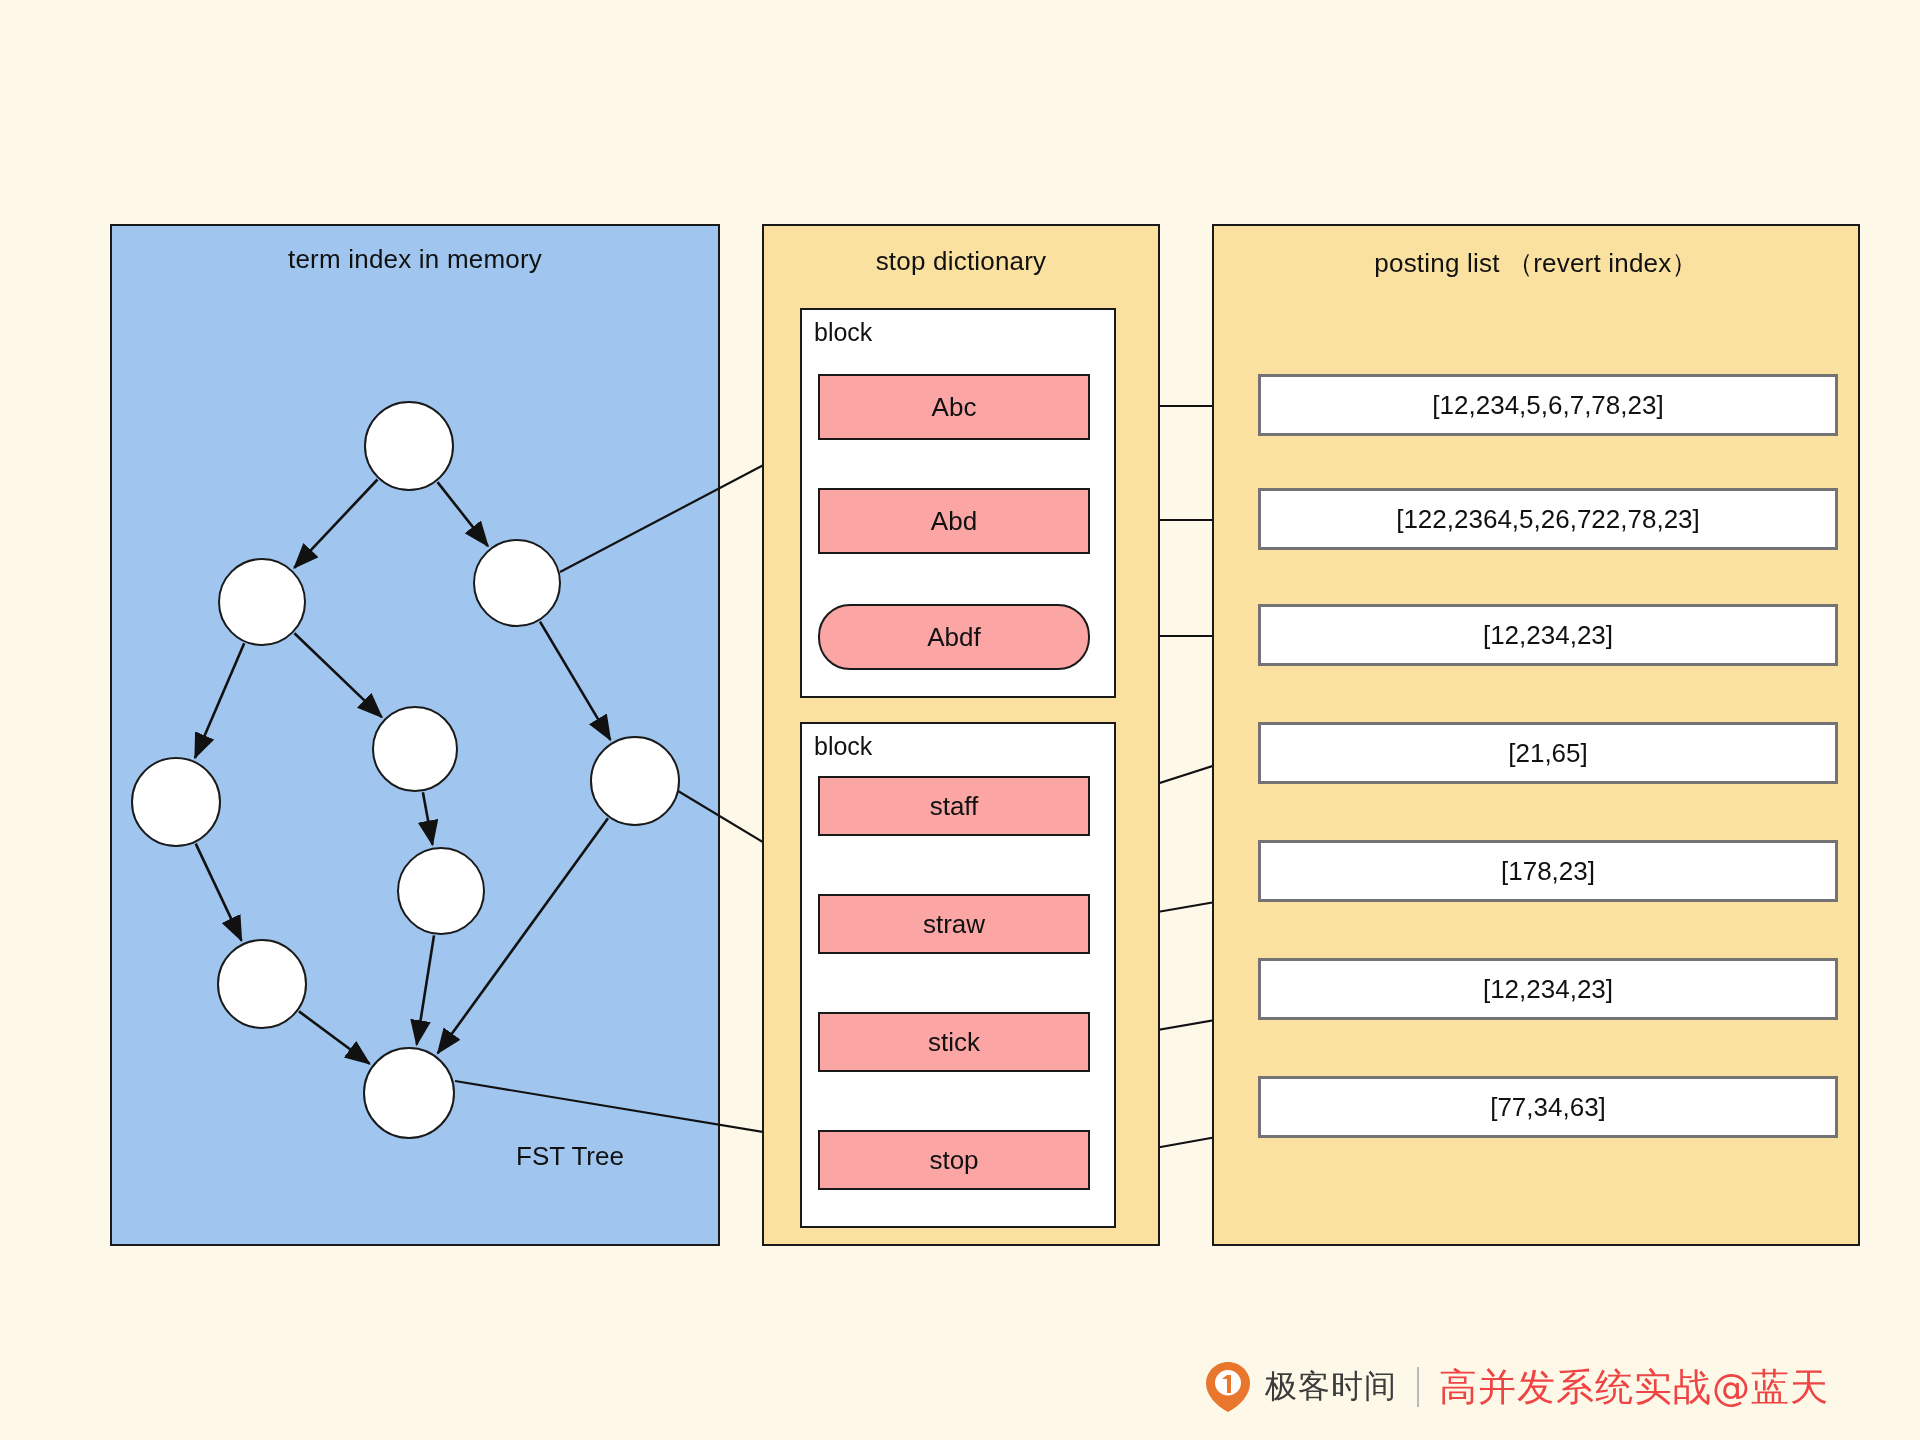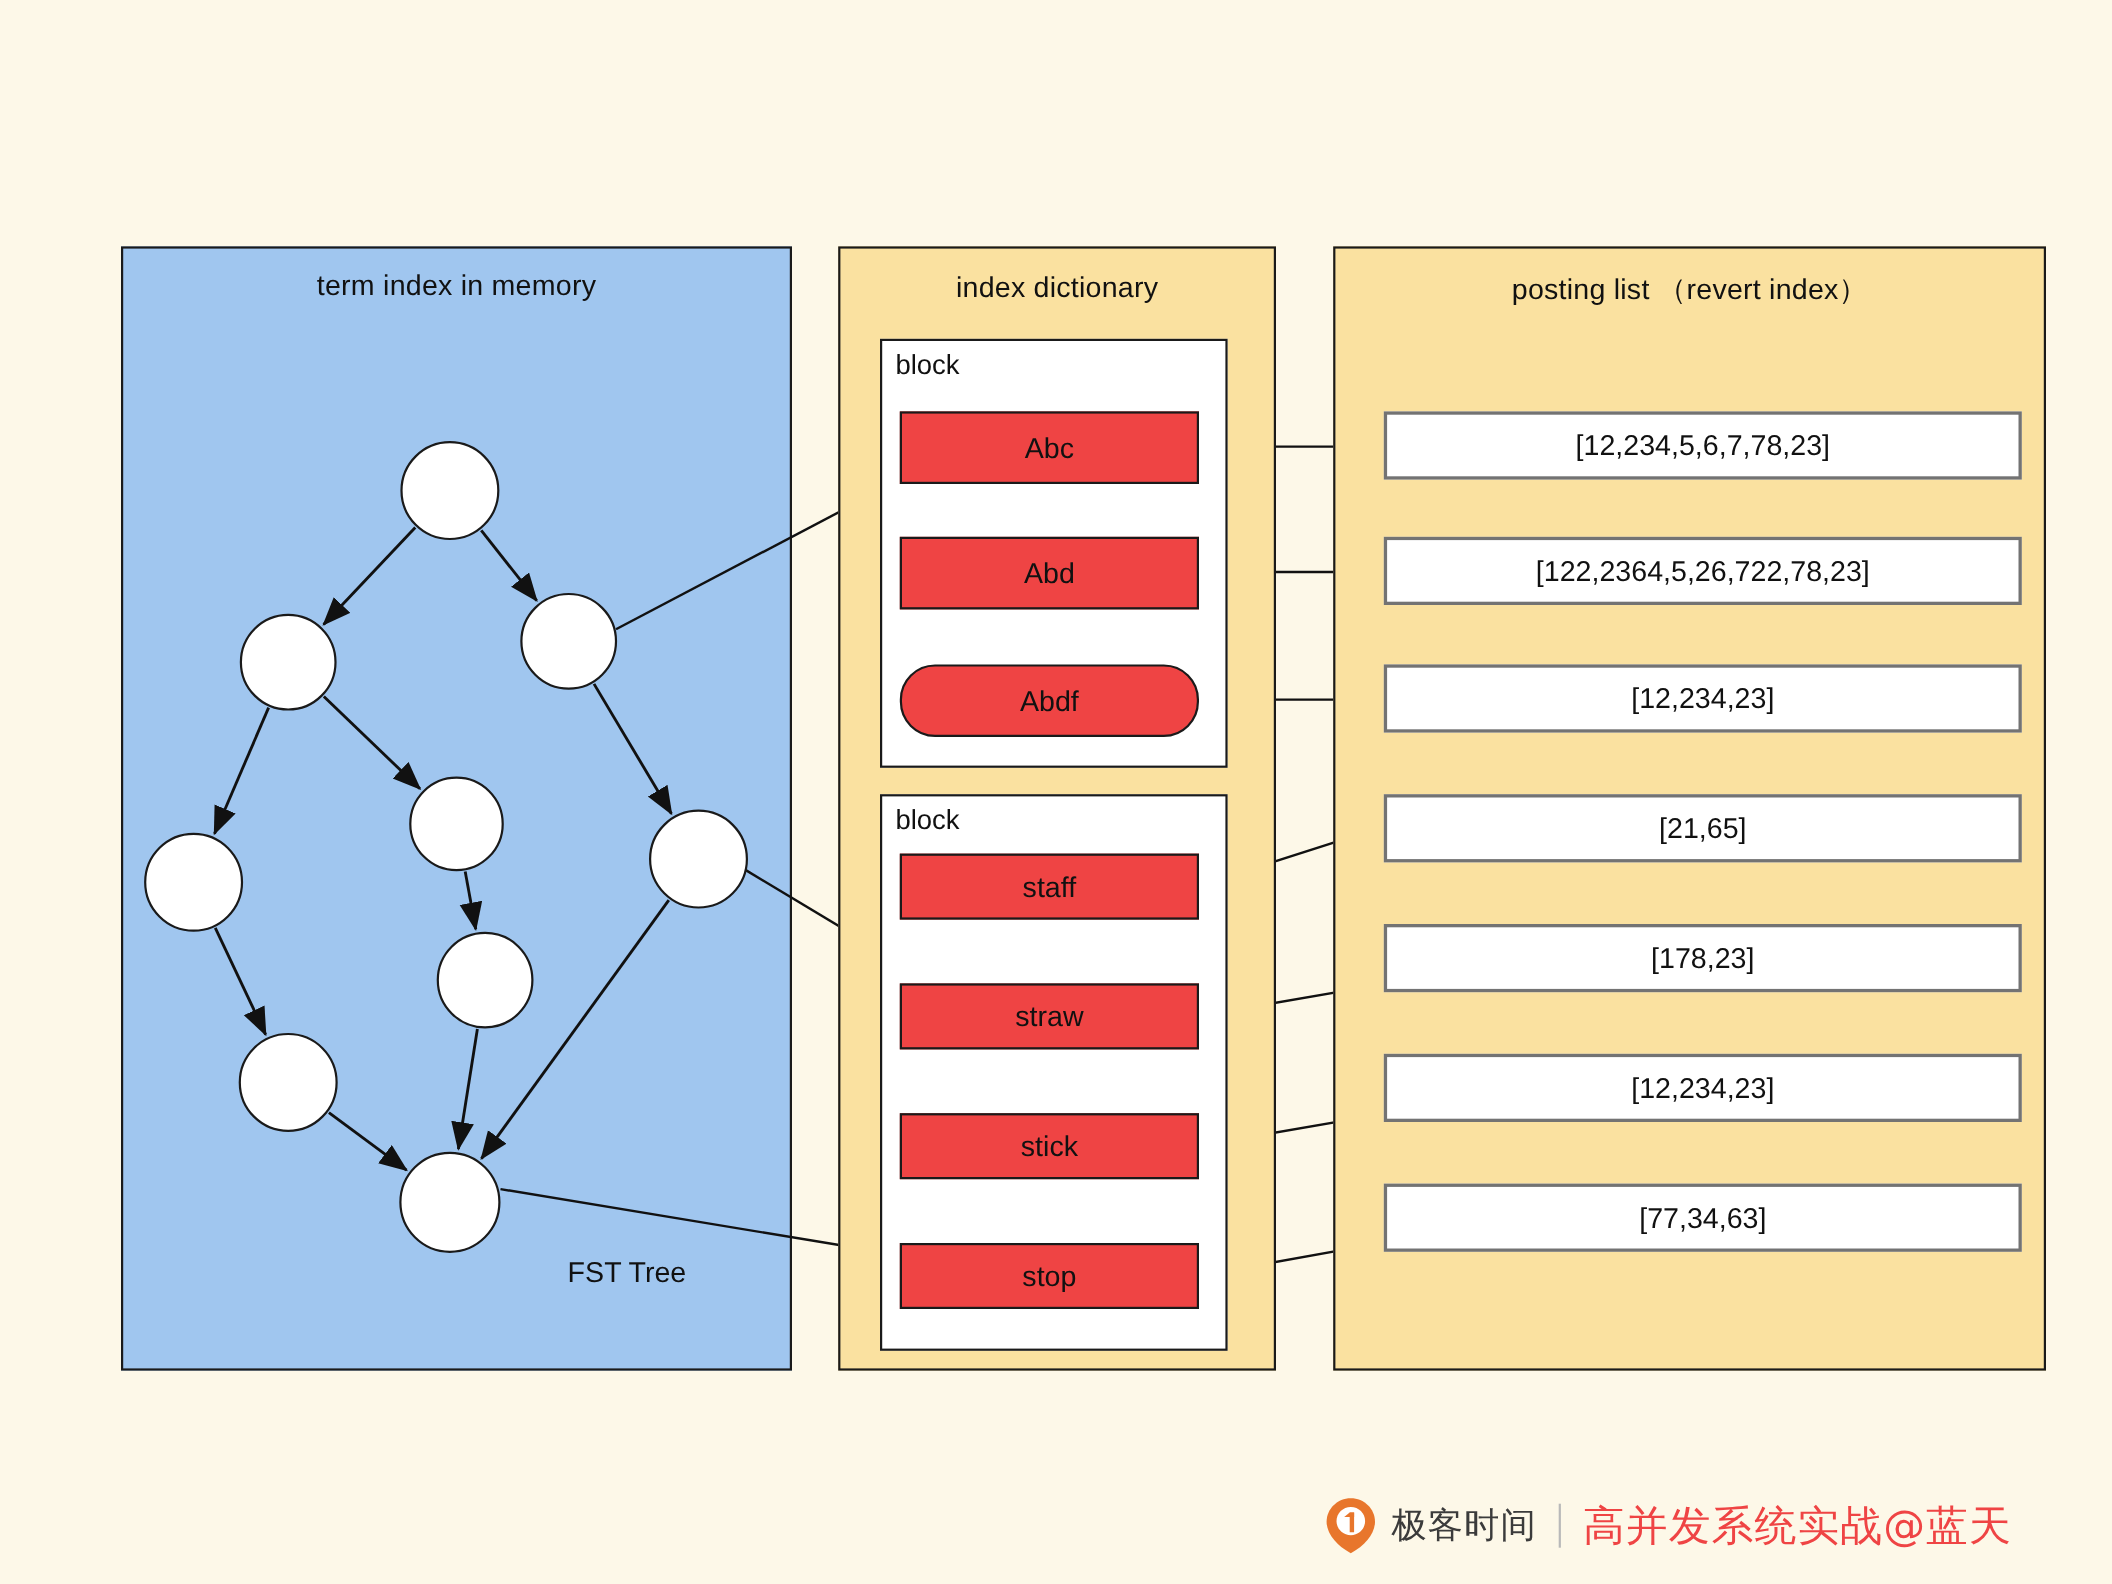--- a/index.html
+++ b/index.html
@@ -88,21 +88,21 @@
   }
   .td-block-label {
     position: absolute;
     left: 12px;
     top: 8px;
     font-size: 25px;
     color: #111111;
   }
   .term-box {
     position: absolute;
-    background: #ef4444;
+    background: #fca5a5;
     border: 2px solid #1a1a1a;
     box-sizing: border-box;
     display: flex;
     align-items: center;
     justify-content: center;
     font-size: 26px;
     color: #111111;
   }
 
   
@@ -210,21 +210,21 @@
       <div class="fst-node" style="left: 372px; top: 690px; width: 86px; height: 86px;"></div>
       <div class="fst-node" style="left: 590px; top: 720px; width: 90px; height: 90px;"></div>
       <div class="fst-node" style="left: 397px; top: 831px; width: 88px; height: 88px;"></div>
       <div class="fst-node" style="left: 217px; top: 923px; width: 90px; height: 90px;"></div>
       <div class="fst-node" style="left: 363px; top: 1031px; width: 92px; height: 92px;"></div>
     </div>
 
   <div id="fst-label">FST Tree</div>
 
   <div class="panel" id="panel-term-dictionary">
-    <div class="panel-title" style="top:20px;">index dictionary</div>
+    <div class="panel-title" style="top:20px;">stop dictionary</div>
   </div>
 
   <div class="td-block" style="left:800px;top:292px;width:316px;height:390px;">
     <div class="td-block-label">block</div>
   </div>
   <div class="term-box" style="left:818px;top:358px;width:272px;height:66px;">Abc</div>
   <div class="term-box" style="left:818px;top:472px;width:272px;height:66px;">Abd</div>
   <div class="term-box" style="left:818px;top:588px;width:272px;height:66px;border-radius:32px;">Abdf</div>
 
   <div class="td-block" style="left:800px;top:706px;width:316px;height:506px;">

